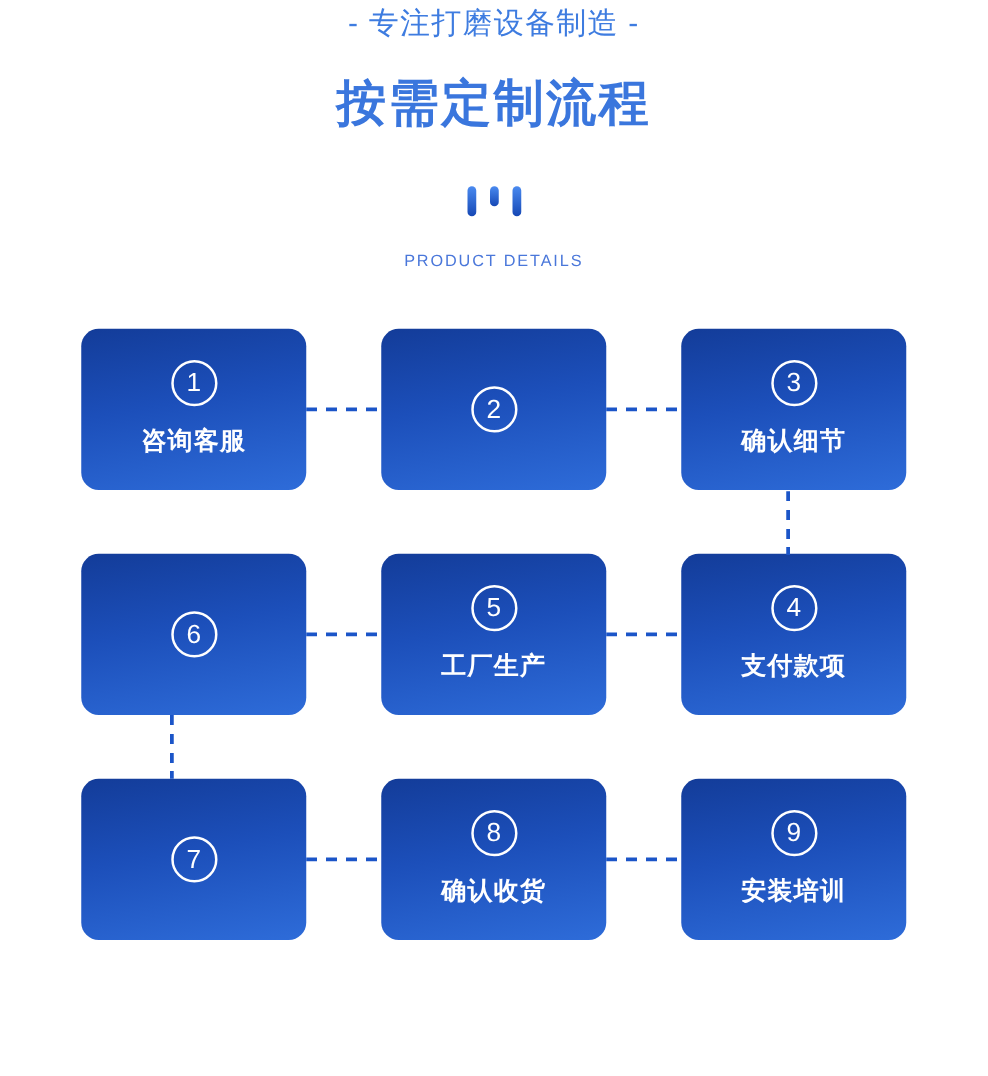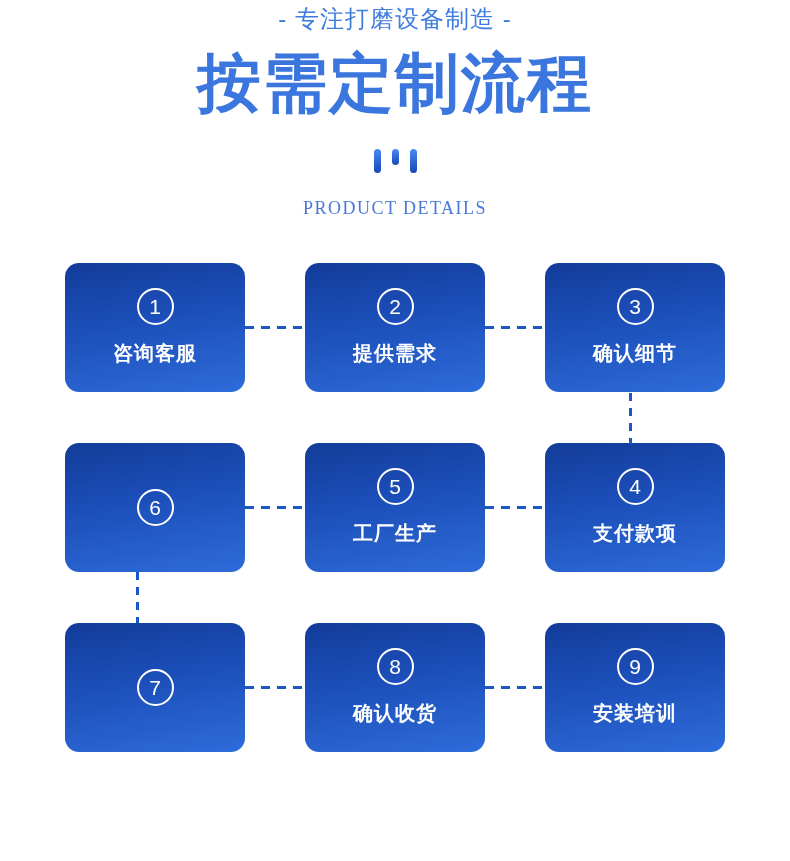--- a/index.html
+++ b/index.html
@@ -18,37 +18,37 @@
     font-family:"Liberation Sans", sans-serif;}
 
   .header{width:100%;text-align:center;}
   .tagline{
     display:block;margin-top:5px;
     font-size:24px;line-height:28px;letter-spacing:1px;
     color:var(--tagline-blue);font-weight:400;
   }
   .title{
     margin-top:14px;
-    font-size:64px;line-height:72px;letter-spacing:2px;
+    font-size:40px;line-height:72px;letter-spacing:2px;
     font-weight:900;color:var(--accent-blue);
   }
   .bars{
     margin-top:30px;height:24px;
     display:flex;justify-content:center;align-items:flex-start;gap:11px;
   }
   .bars i{
     display:block;width:7px;border-radius:4px;
     background:linear-gradient(180deg,var(--bar-gradient-top),var(--bar-gradient-bottom));
   }
   .bars i.tall{height:24px;}
   .bars i.short{height:16px;}
   .subtitle{
     margin-top:28px;
-    font-size:18px;line-height:15px;letter-spacing:1.5px;
-    color:var(--subtitle-blue);font-weight:400;font-family:Liberation Serif, serif;
+    font-size:13px;line-height:15px;letter-spacing:1.5px;
+    color:var(--subtitle-blue);font-weight:400;
   }
 
   .flow{
     position:relative;width:790px;height:506px;margin-top:38px;
   }
   .step-card{
     position:absolute;width:180px;height:129px;border-radius:14px;
     background:linear-gradient(170deg,var(--card-gradient-top) 0%,var(--card-gradient-mid) 45%,var(--card-gradient-bottom) 100%);
     display:flex;flex-direction:column;align-items:center;justify-content:center;gap:13px;
   }
@@ -97,21 +97,20 @@
 </div>
 
 <div class="flow">
 
   <div class="step-card r1c1">
     <span class="num">1</span>
     <span class="lbl">咨询客服</span>
   </div>
   <div class="step-card r1c2">
     <span class="num">2</span>
-    <span class="lbl">提供需求</span>
   </div>
   <div class="step-card r1c3">
     <span class="num">3</span>
     <span class="lbl">确认细节</span>
   </div>
 
   <div class="step-card r2c1">
     <span class="num">6</span>
   </div>
   <div class="step-card r2c2">

